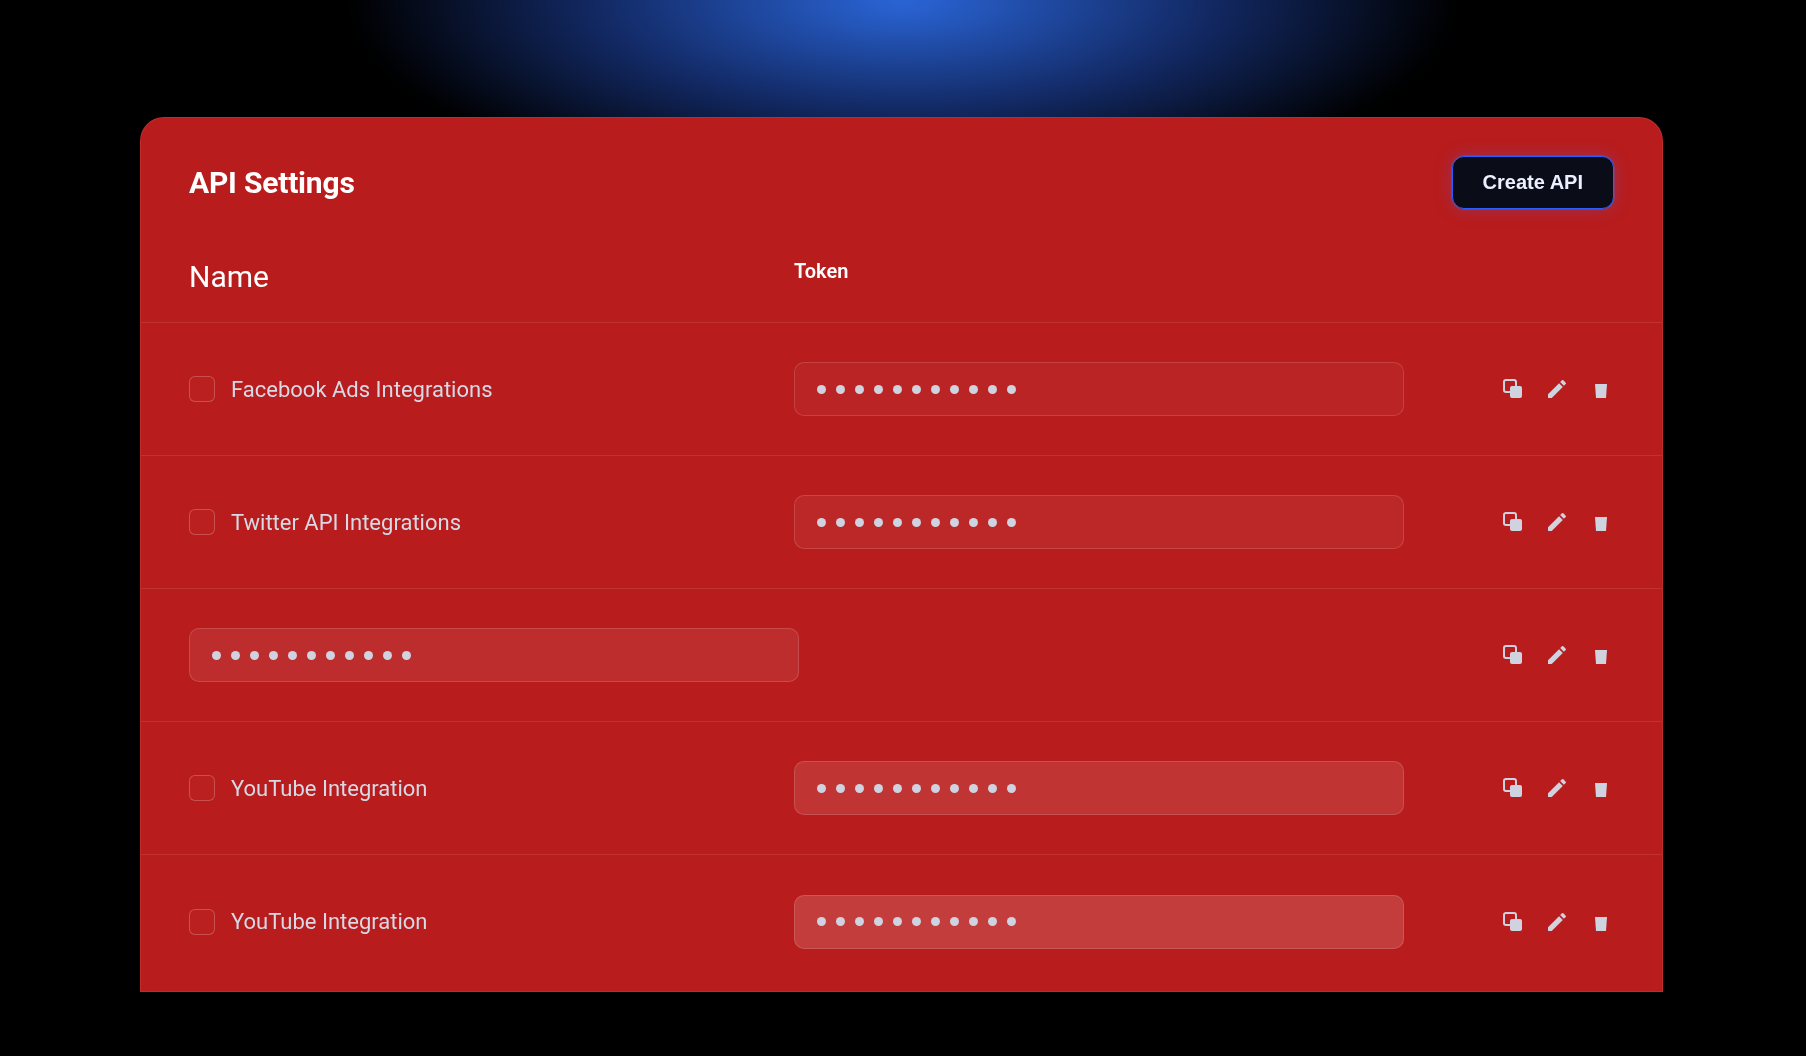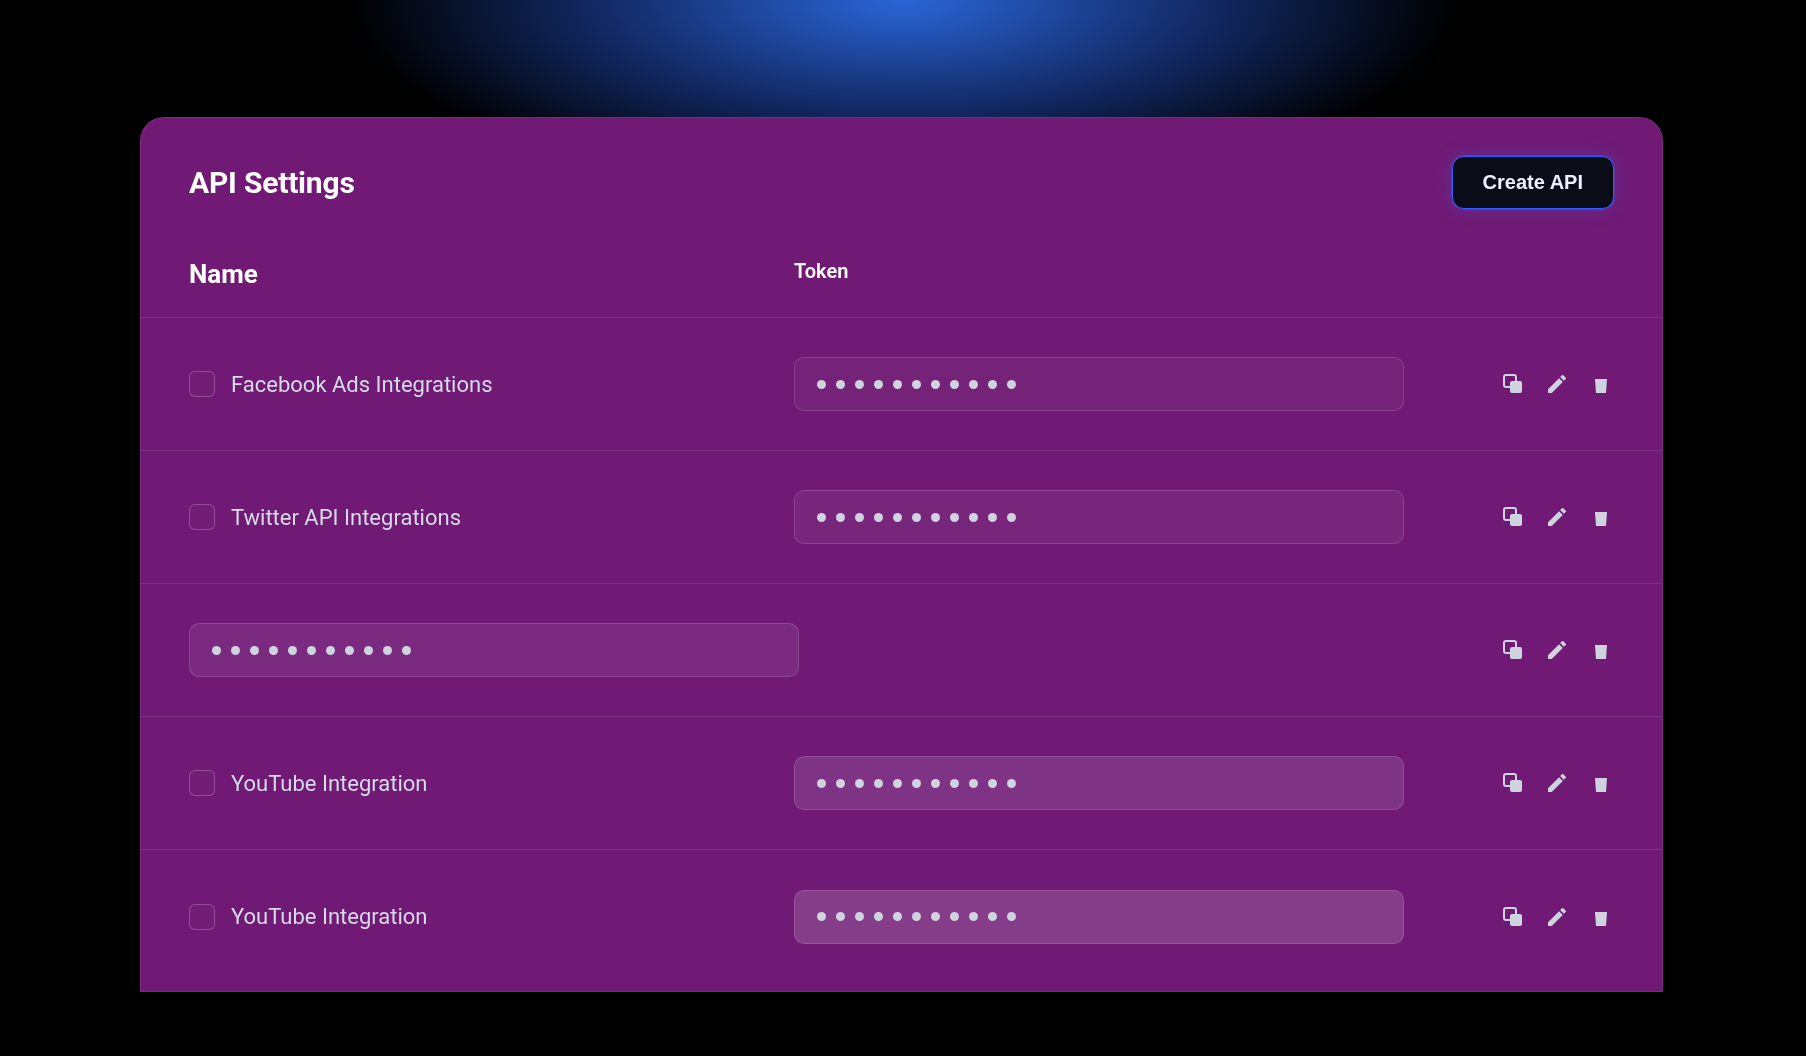--- a/index.html
+++ b/index.html
@@ -21,21 +21,21 @@
     background: radial-gradient(ellipse 55% 55% at 50% 50%, rgba(50,120,255,0.85) 0%, rgba(40,90,220,0.45) 40%, rgba(20,40,120,0) 72%);
     filter: blur(8px);
     pointer-events: none;
   }
   .panel {
     position: absolute;
     top: 117px;
     left: 140px;
     width: 1523px;
     height: 875px;
-    background: #701a75;
+    background: #b91c1c;
     border: 1px solid rgba(255,255,255,0.08);
     border-radius: 24px 24px 0 0;
     overflow: hidden;
   }
   .panel-header {
     display: flex;
     align-items: center;
     justify-content: space-between;
     padding: 38px 48px 28px 48px;
   }
@@ -57,22 +57,22 @@
     box-shadow: 0 0 0 1px rgba(60,120,255,0.25), 0 0 18px rgba(60,120,255,0.25);
   }
   .col-headers {
     display: flex;
     padding: 22px 48px 28px 48px;
     border-bottom: 1px solid rgba(255,255,255,0.10);
   }
   .col-name {
     width: 605px;
     color: #fff;
-    font-size: 26px;
-    font-weight: 700;
+    font-size: 30px;
+    font-weight: 400;
   }
   .col-token {
     color: #fff;
     font-size: 20px;
     font-weight: 600;
   }
   .row {
     display: flex;
     align-items: center;
     padding: 0 48px;

